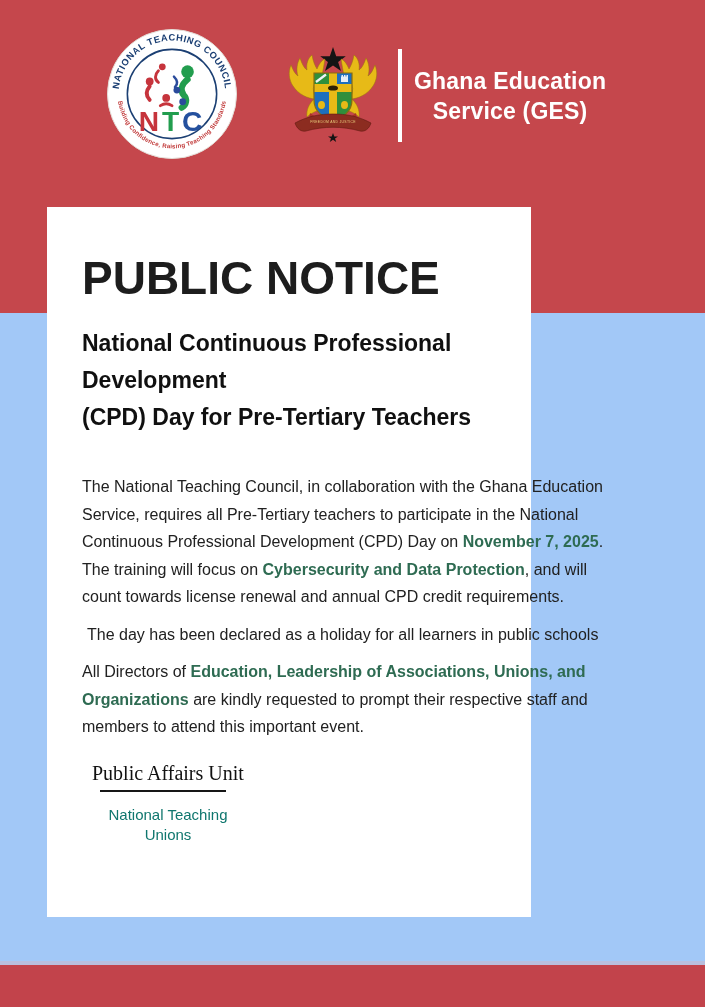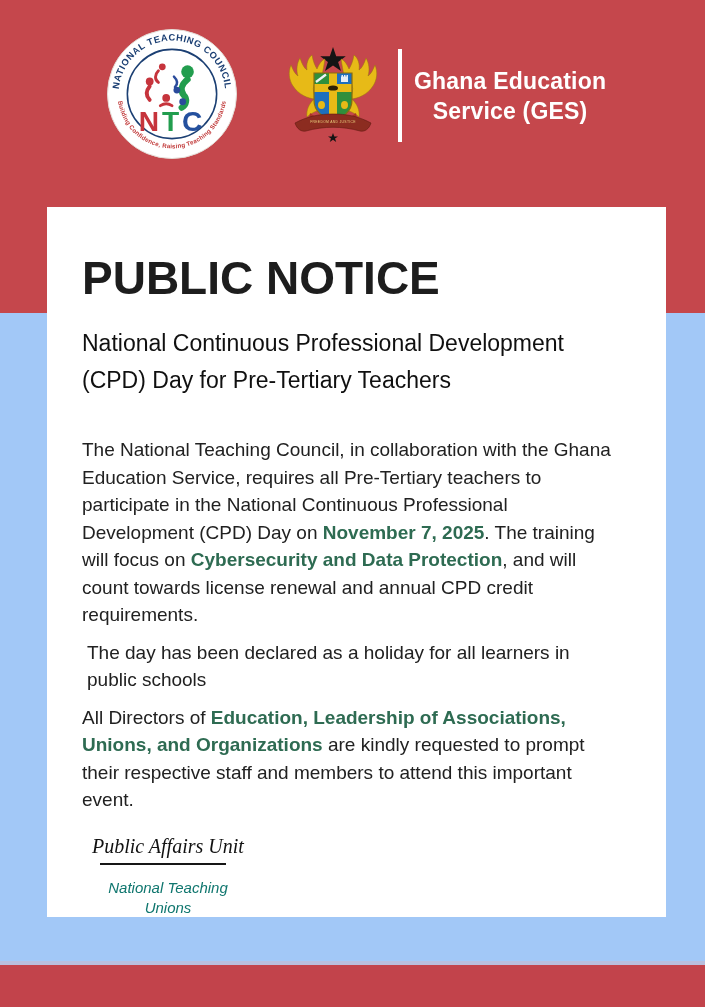--- a/index.html
+++ b/index.html
@@ -12,32 +12,32 @@
   
   .header{position:absolute;left:0;top:0;width:705px;height:200px;}
   .ntc-logo{position:absolute;left:106px;top:28px;width:132px;height:132px;}
   .coat{position:absolute;left:280px;top:46px;width:106px;height:100px;}
   .divider{position:absolute;left:398px;top:49px;width:4px;height:93px;background:#ffffff;}
   .ges-text{position:absolute;left:414px;top:66px;color:#ffffff;font-weight:bold;
             font-size:23px;line-height:30px;letter-spacing:0.2px;text-align:center;}
   .ges-text span{display:block;}
 
   
-  .card{position:absolute;left:47px;top:207px;width:619px;height:710px;background:#ffffff;
+  .card{position:absolute;left:47px;top:207px;width:484px;height:710px;background:#ffffff;
         box-sizing:border-box;padding:46px 35px 0 35px;}
   .title{margin:0;font-size:46px;line-height:50px;font-weight:bold;color:#1d1d1d;letter-spacing:0px;}
-  .subtitle{margin:22px 0 0 0;font-size:23px;line-height:37px;font-weight:normal;color:#101010;}
+  .subtitle{margin:22px 0 0 0;font-size:23px;line-height:37px;font-weight:bold;color:#101010;}
   .subtitle span{display:block;}
-  .body-text{width:534px;margin:0 16px 10px 0;font-size:19px;line-height:27.5px;color:#212121;}
+  .body-text{width:534px;margin:0 16px 10px 0;font-size:16px;line-height:27.5px;color:#212121;}
   .p1{margin-top:37px;}
   .p3{padding-left:5px;}
   .hl{color:#2e6b52;font-weight:bold;}
 
   
-  .sig{margin-top:20px;margin-left:10px;font-style:italic;}
+  .sig{margin-top:20px;margin-left:10px;}
   .sig-name{font-family:"Liberation Serif",serif;font-size:20px;line-height:25px;color:#111111;}
   .sig-line{width:126px;border-top:2px solid #161616;margin:4px 0 0 8px;}
   .sig-org{width:152px;margin-top:13px;text-align:center;font-size:15px;line-height:20px;color:#0f766e;}
 </style>
 </head>
 <body>
 
 <div class="page">
 
   <div class="bg-red-top"></div>

